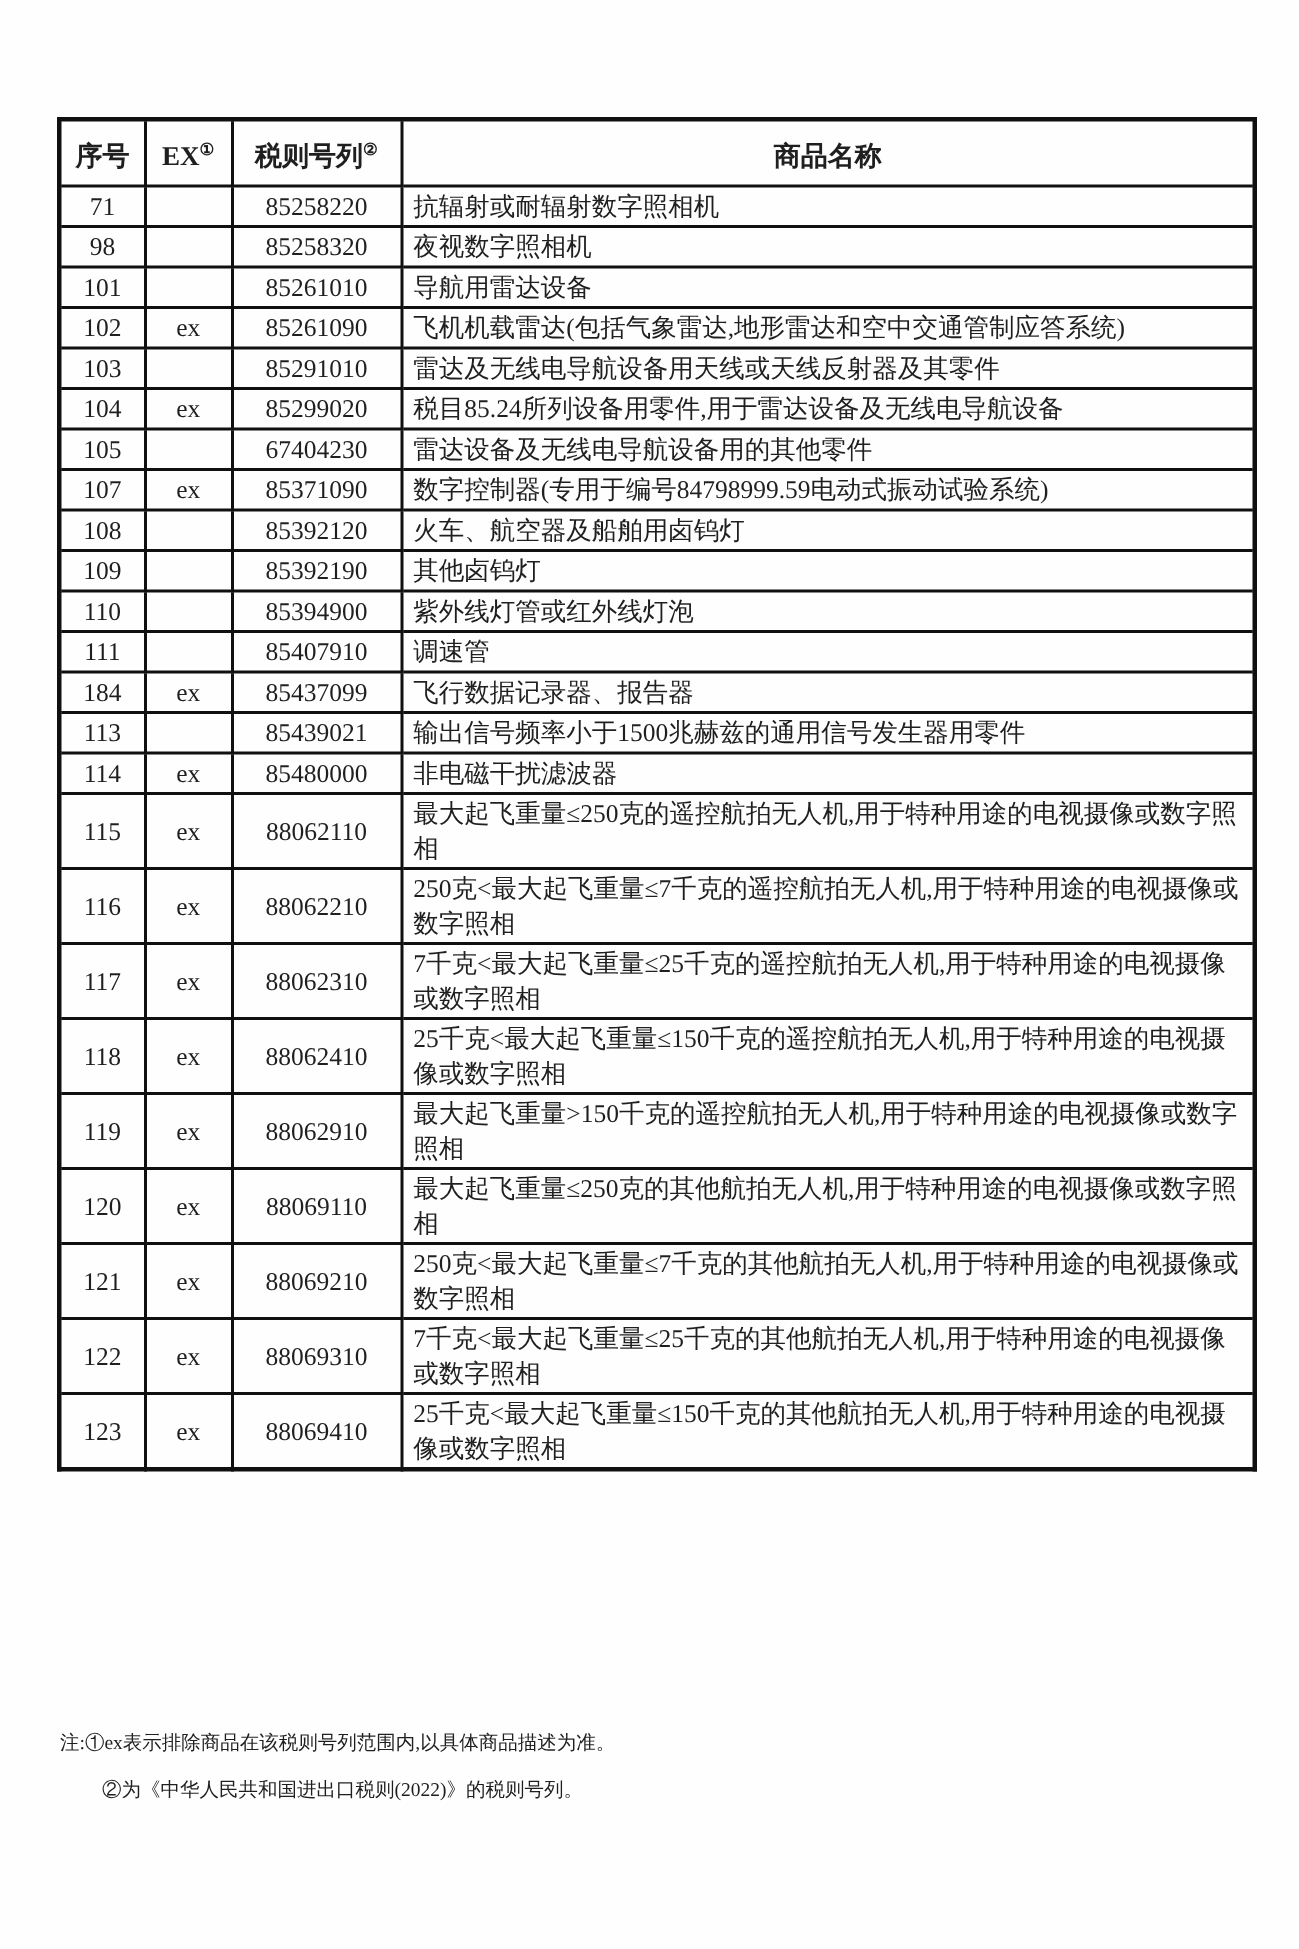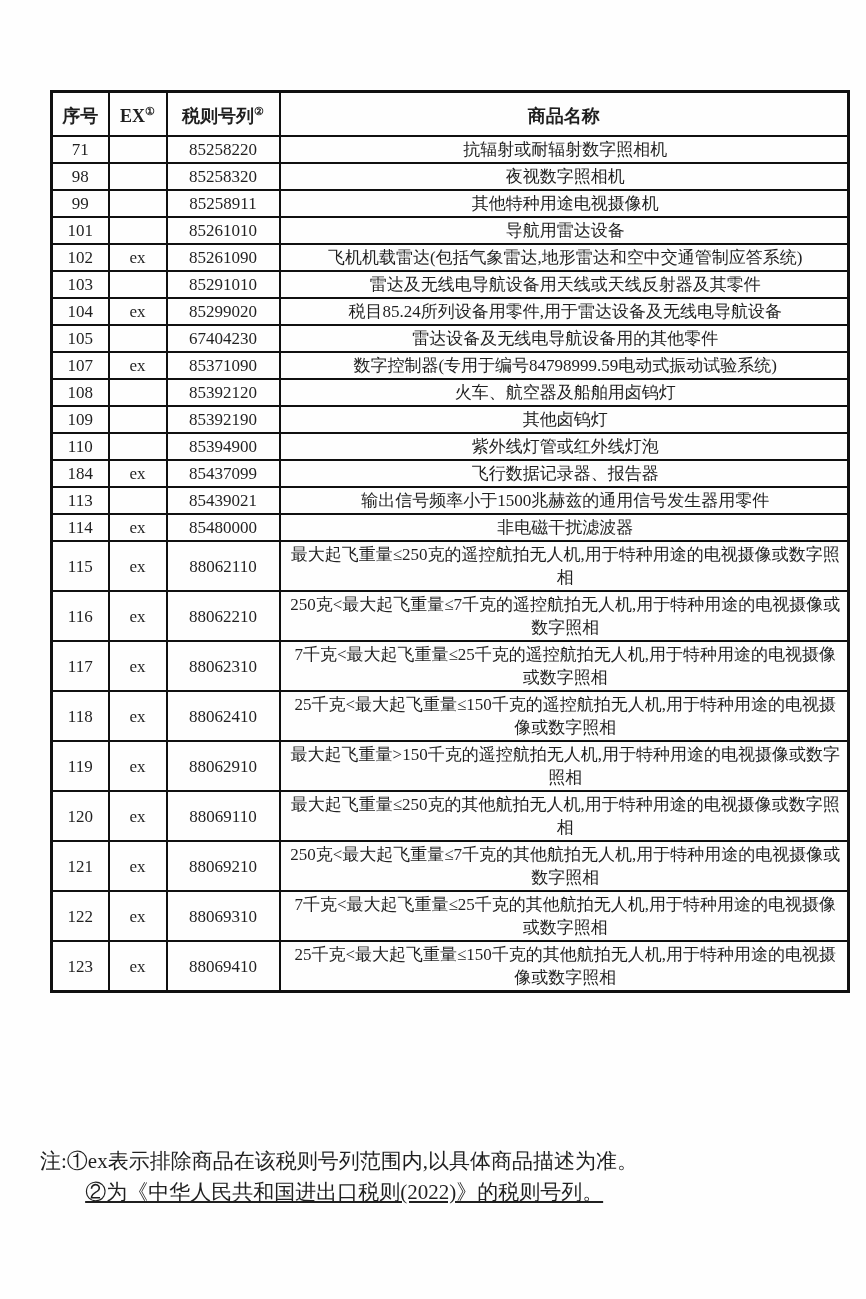--- a/index.html
+++ b/index.html
@@ -12,26 +12,25 @@
     width: 866px;
     height: 1299px;
     background: #fefefe;
     font-family: "Liberation Serif", "DejaVu Serif", serif;
     color: #1f1f1f;
     overflow: hidden;
   }
   table.tariff {
     position: absolute;
     left: 38px;
-    top: 90px;
+    top: 78px;
     width: 797px;
     border-collapse: collapse;
     table-layout: fixed;
     border: 3px solid #101010;
-    margin-left: 12px;
   }
   col.c-no   { width: 57px; }
   col.c-ex   { width: 58px; }
   col.c-code { width: 113px; }
   col.c-name { width: 569px; }
   th, td {
     border: 2px solid #101010;
     font-size: 17px;
     line-height: 23px;
     padding: 1px 2px;
@@ -48,34 +47,34 @@
   th .sup {
     font-size: 11px;
     vertical-align: super;
     font-weight: bold;
   }
   td.col-no, td.col-ex, td.col-code {
     text-align: center;
     white-space: nowrap;
   }
   td.col-name {
-    text-align: center;
+    text-align: left;
     padding-left: 7px;
     padding-right: 4px;
   }
   .notes {
     position: absolute;
     left: 40px;
     top: 1146px;
     width: 790px;
-    font-size: 21px;
+    font-size: 13px;
     line-height: 31px;
   }
   .note-line { white-space: nowrap; }
-  .note-line.indent { padding-left: 2.15em; text-decoration: underline; }
+  .note-line.indent { padding-left: 2.15em; }
 </style>
 </head>
 <body>
 
 <div class="page">
 
   <table class="tariff">
     <colgroup>
       <col class="c-no">
         <col class="c-ex">
@@ -97,26 +96,20 @@
           <td class="col-code">85258220</td>
           <td class="col-name">抗辐射或耐辐射数字照相机</td>
         </tr>
         <tr>
           <td class="col-no">98</td>
           <td class="col-ex"></td>
           <td class="col-code">85258320</td>
           <td class="col-name">夜视数字照相机</td>
         </tr>
         <tr>
-          <td class="col-no">99</td>
-          <td class="col-ex"></td>
-          <td class="col-code">85258911</td>
-          <td class="col-name">其他特种用途电视摄像机</td>
-        </tr>
-        <tr>
           <td class="col-no">101</td>
           <td class="col-ex"></td>
           <td class="col-code">85261010</td>
           <td class="col-name">导航用雷达设备</td>
         </tr>
         <tr>
           <td class="col-no">102</td>
           <td class="col-ex">ex</td>
           <td class="col-code">85261090</td>
           <td class="col-name">飞机机载雷达(包括气象雷达,地形雷达和空中交通管制应答系统)</td>
@@ -155,20 +148,26 @@
           <td class="col-no">109</td>
           <td class="col-ex"></td>
           <td class="col-code">85392190</td>
           <td class="col-name">其他卤钨灯</td>
         </tr>
         <tr>
           <td class="col-no">110</td>
           <td class="col-ex"></td>
           <td class="col-code">85394900</td>
           <td class="col-name">紫外线灯管或红外线灯泡</td>
+        </tr>
+        <tr>
+          <td class="col-no">111</td>
+          <td class="col-ex"></td>
+          <td class="col-code">85407910</td>
+          <td class="col-name">调速管</td>
         </tr>
         <tr>
           <td class="col-no">184</td>
           <td class="col-ex">ex</td>
           <td class="col-code">85437099</td>
           <td class="col-name">飞行数据记录器、报告器</td>
         </tr>
         <tr>
           <td class="col-no">113</td>
           <td class="col-ex"></td>

